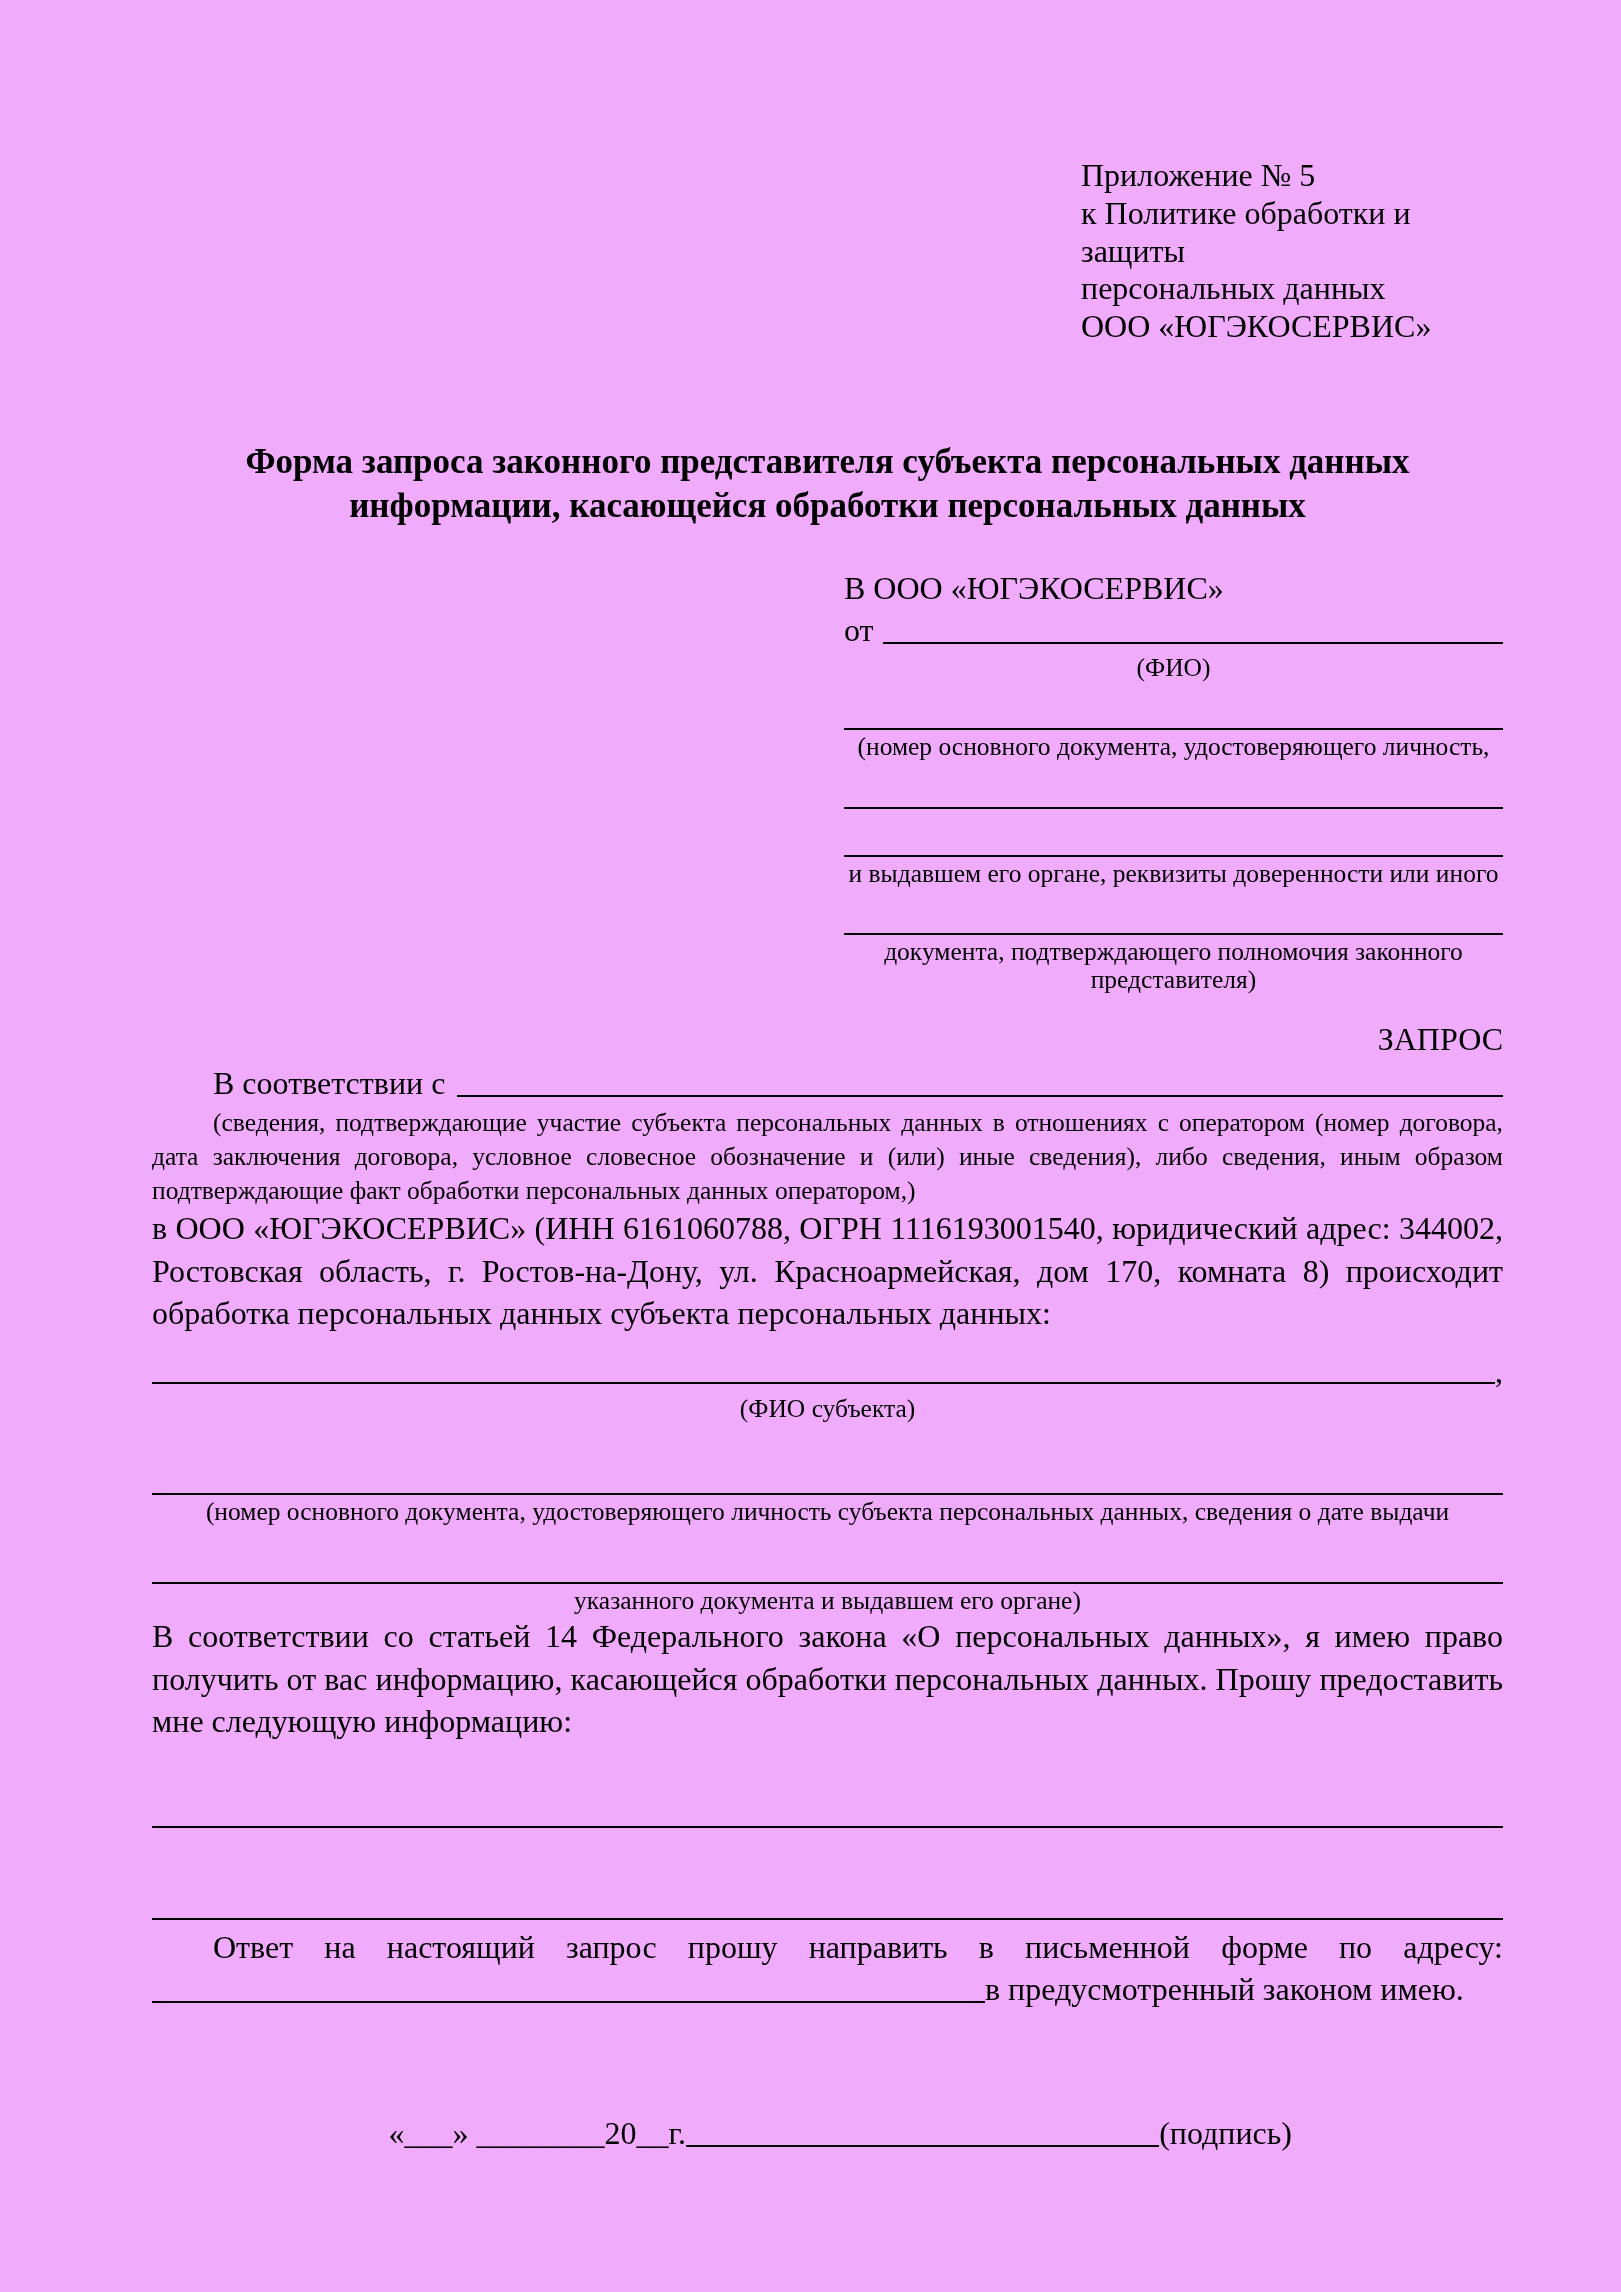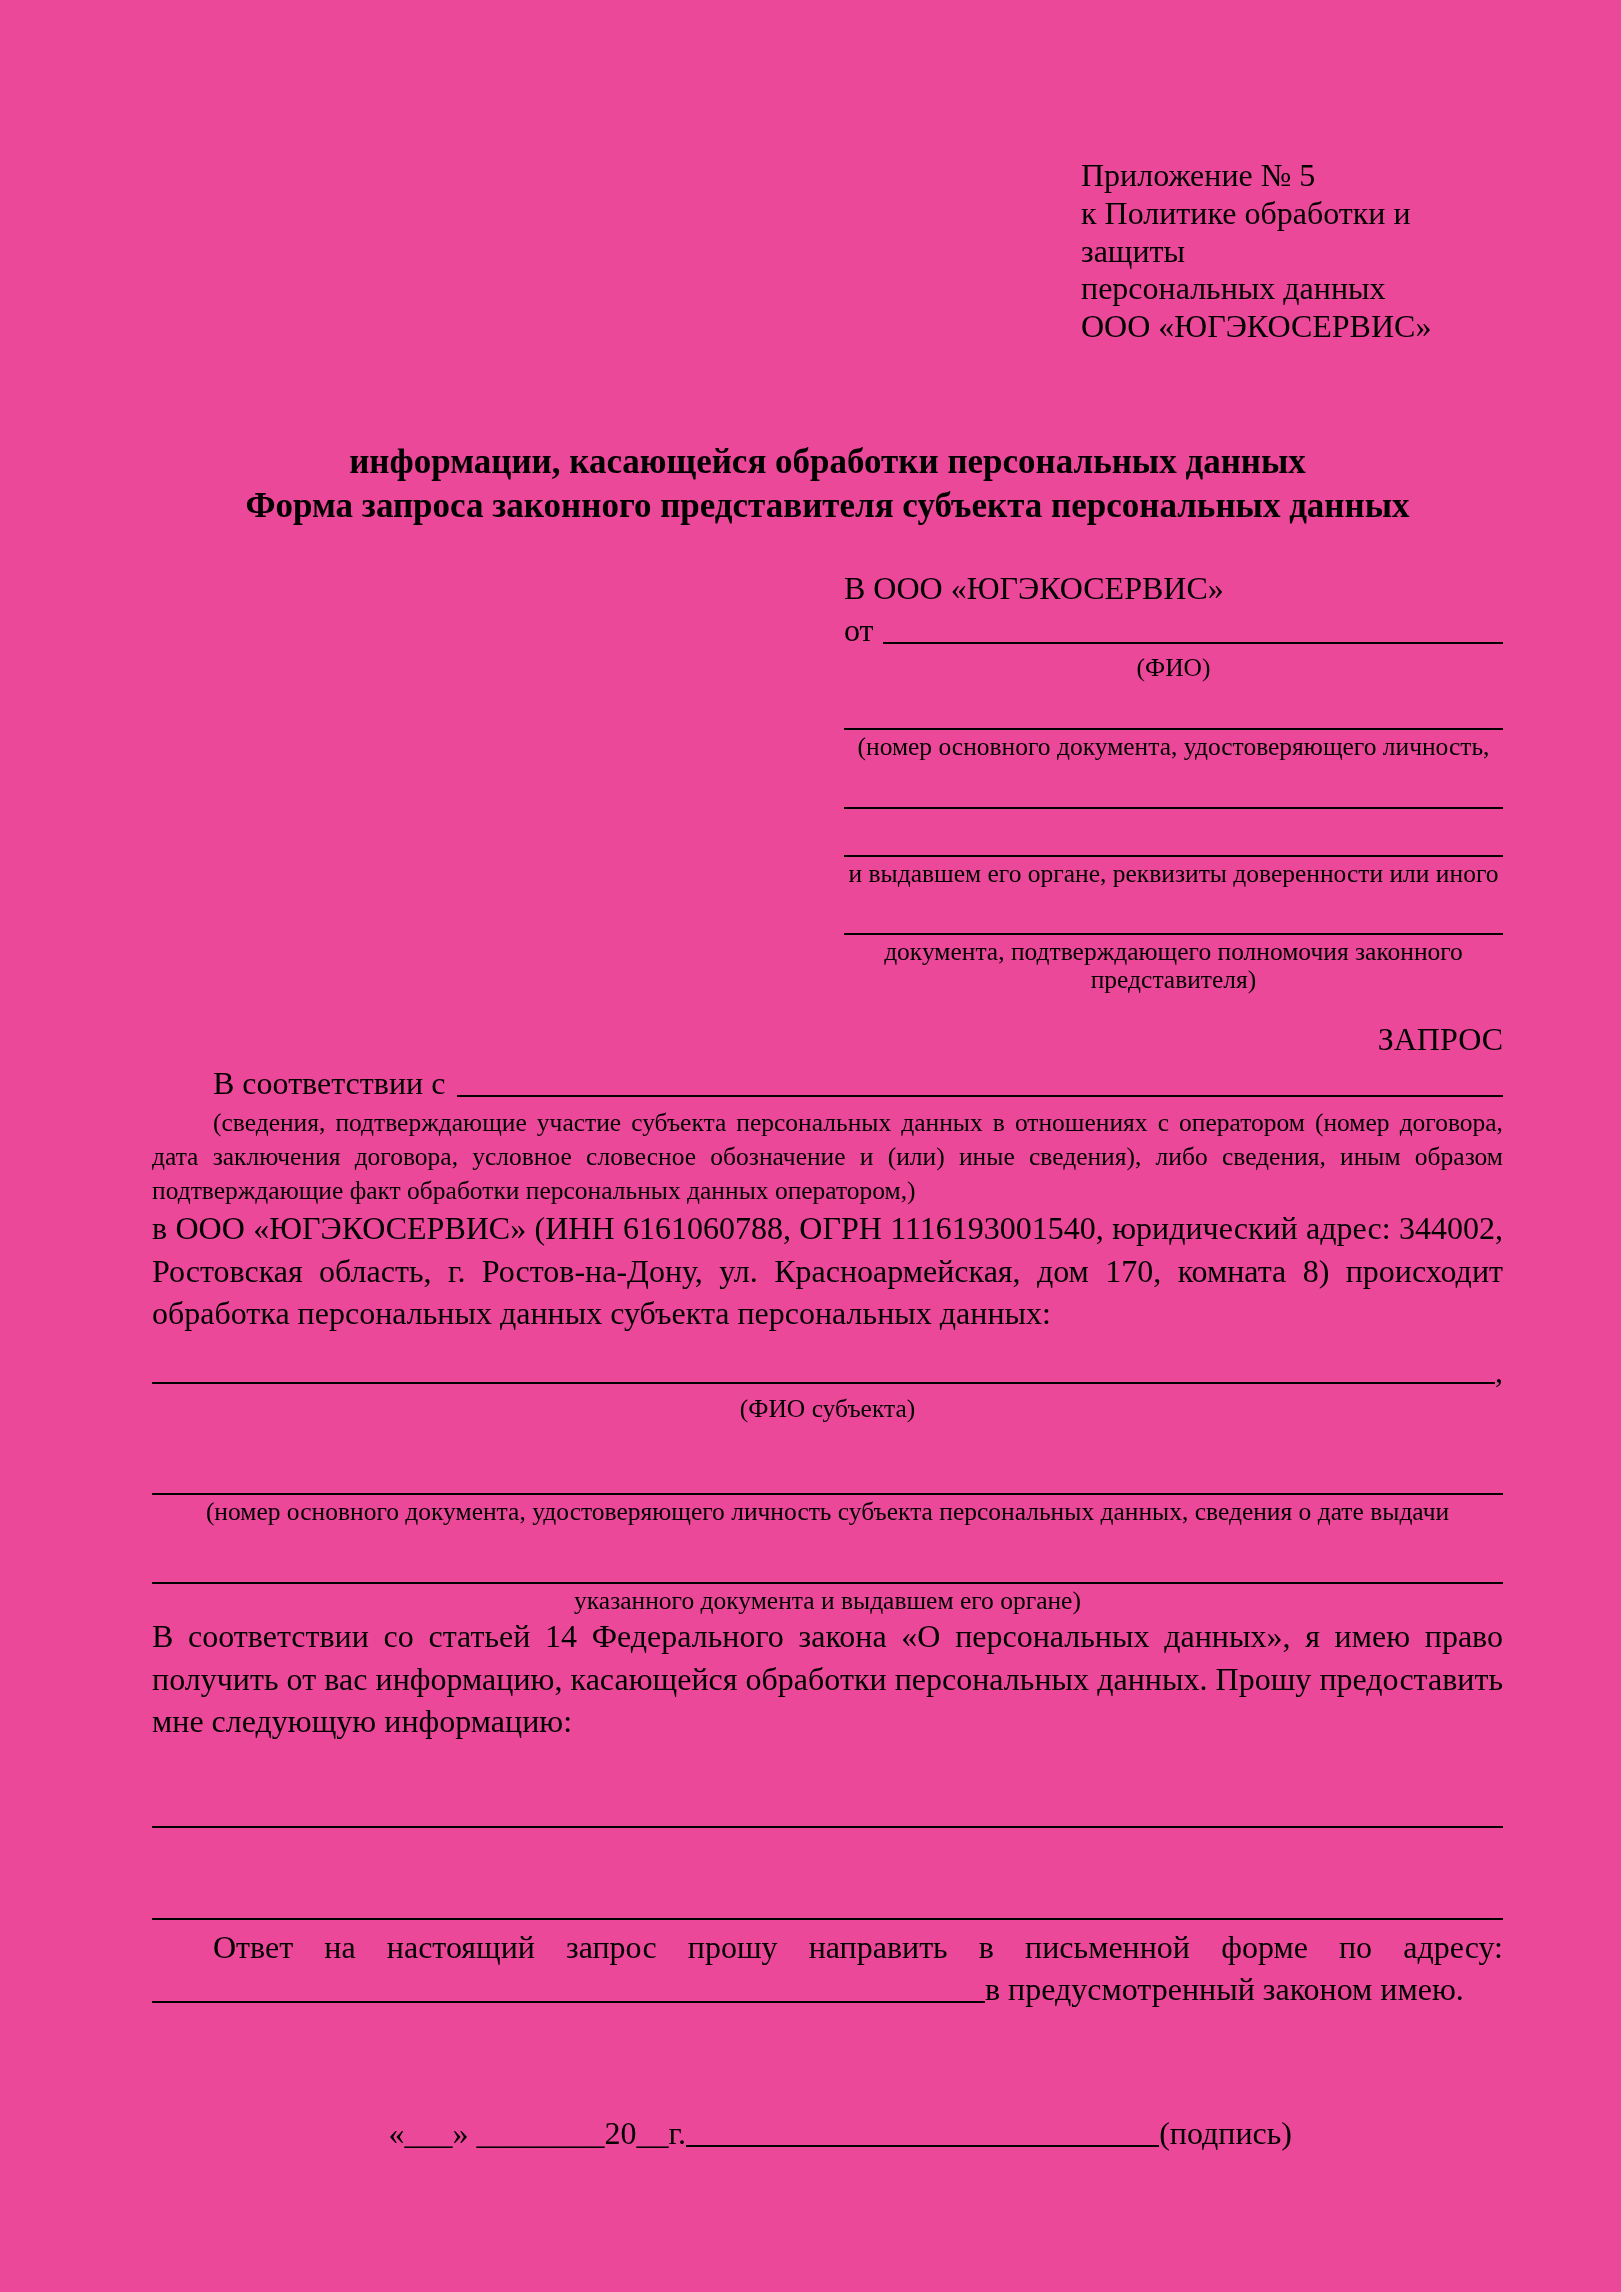--- a/index.html
+++ b/index.html
@@ -1,19 +1,19 @@
 <!DOCTYPE html>
 <html lang="ru"><head>
 <meta charset="utf-8">
 <style>
   html,body{margin:0;padding:0;background:#ffffff;}
   .page{
     position:relative;
     width:1621px;height:2293px;
-    background:#ec4899;color:#000000;
+    background:#f0abfc;color:#000000;
     font-family:"Liberation Serif","DejaVu Serif",serif;
     font-size:32px;line-height:1.32;
     overflow:hidden;
   }
   .content{position:absolute;left:152px;top:157px;width:1351px;}
 
   
   .appendix{margin-left:929px;line-height:1.18;}
 
   
@@ -60,22 +60,22 @@
   <div class="content">
 
     <div class="appendix">
       <div>Приложение № 5</div>
       <div>к Политике обработки и защиты</div>
       <div>персональных данных</div>
       <div>ООО «ЮГЭКОСЕРВИС»</div>
     </div>
 
     <div class="title">
+      <div>Форма запроса законного представителя субъекта персональных данных</div>
       <div>информации, касающейся обработки персональных данных</div>
-      <div>Форма запроса законного представителя субъекта персональных данных</div>
     </div>
 
     <div class="addressee">
       <div>В ООО «ЮГЭКОСЕРВИС»</div>
 
       <div class="row">
         <span class="label-inline">от</span>
         <span class="fill" style="margin-left:9.8px;"></span>
       </div>
       <div class="caption">(ФИО)</div>

